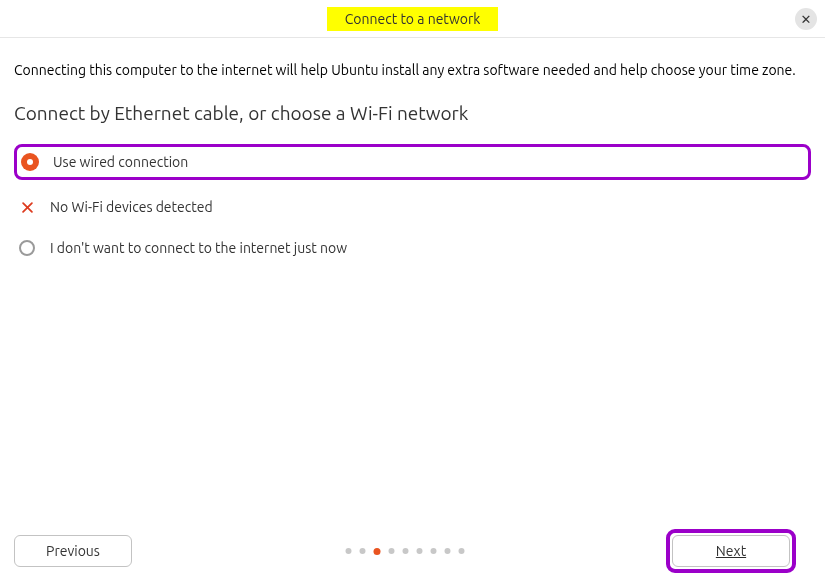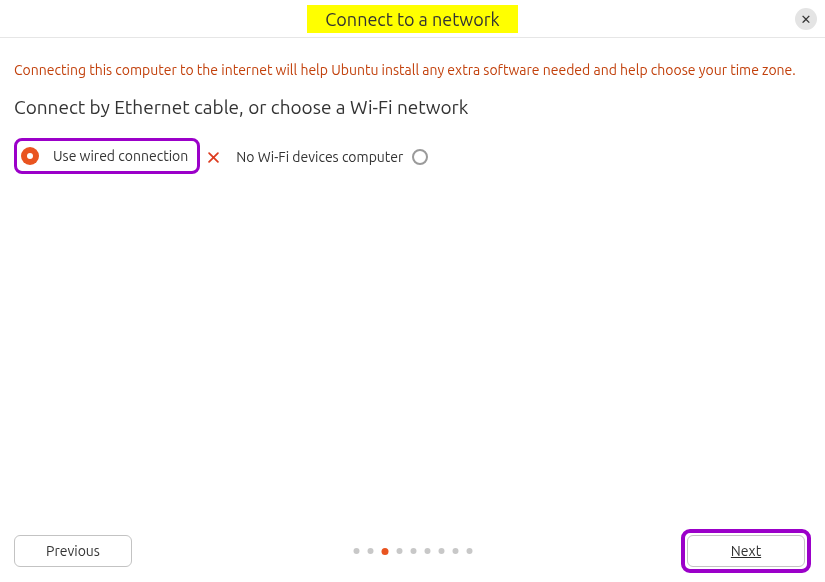--- a/index.html
+++ b/index.html
@@ -8,21 +8,21 @@
     position: relative;
     height: 38px;
     border-bottom: 1px solid #e6e6e6;
     display: flex;
     align-items: center;
     justify-content: center;
   }
   .title-highlight {
     background: #ffff00;
     padding: 4px 18px;
-    font-size: 18px;
+    font-size: 14px;
     color: #333;
     font-weight: 400;
   }
   .close-btn {
     position: absolute;
     right: 8px;
     top: 8px;
     width: 22px;
     height: 22px;
     border-radius: 50%;
@@ -31,23 +31,23 @@
     align-items: center;
     justify-content: center;
     cursor: pointer;
     font-size: 13px;
     color: #333;
     line-height: 1;
   }
   .content {
     padding: 24px 14px 0 14px;
   }
-  .intro { margin-bottom: 18px; color: #c2410c; font-size: 14px; }
+  .intro { margin-bottom: 24px; color: #000000; font-size: 14px; }
   .subintro { margin-bottom: 20px; color: #333; font-size: 19px; }
-  .options { display: flex; gap: 0; text-align: right; }
+  .options { display: flex; flex-direction: column; gap: 9px; text-align: right; }
   .option-row {
     display: flex;
     align-items: center;
     gap: 14px;
     padding: 7px 4px;
     cursor: pointer;
     font-size: 14px;
     color: #333;
   }
   .option-row.disabled { cursor: default; }
@@ -76,21 +76,21 @@
     border: 2px solid #9a9a9a;
     width: 16px; height: 16px; border-radius: 50%;
   }
   .x-icon {
     width: 18px; height: 18px; display:flex; align-items:center; justify-content:center;
     flex-shrink:0;
   }
   .x-icon svg { width:11px; height:11px; }
   .footer {
     position: absolute;
-    left: 0; right: 0; bottom: 0;
+    left: 0; right: 15px; bottom: 0;
     height: 50px;
     display: flex;
     align-items: center;
     justify-content: space-between;
     padding: 0 14px 12px 14px;
   }
   .nav-btn {
     width: 118px;
     height: 32px;
     border: 1px solid #c3c3c3;
@@ -141,27 +141,28 @@
         <span>Use wired connection</span>
       </div>
     </div>
 
     <div class="option-row disabled">
       <span class="x-icon">
         <svg viewBox="0 0 10 10">
             <path d="M1 1 L9 9 M9 1 L1 9" stroke="#dd3b1f" stroke-width="1.6" stroke-linecap="round"></path>
           </svg>
       </span>
-      <span>No Wi-Fi devices computer</span>
+      <span>No Wi-Fi devices detected</span>
     </div>
 
     <div class="option-row">
       <span class="radio-outer">
         <span class="radio-unselected"></span>
       </span>
+      <span>I don't want to connect to the internet just now</span>
     </div>
 
   </div>
 </div>
 
 <div class="footer">
   <div class="nav-btn">
     <span>Previous</span>
   </div>
 

